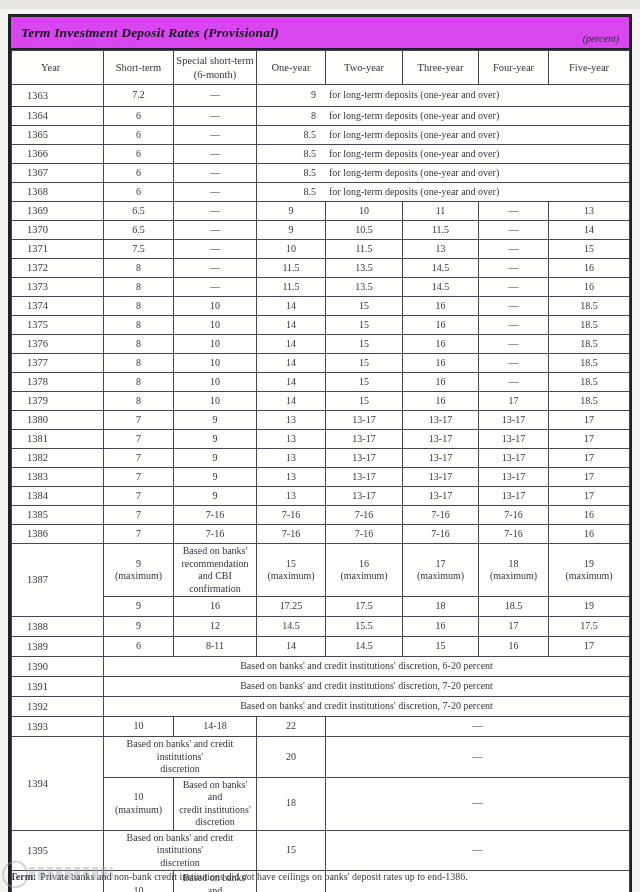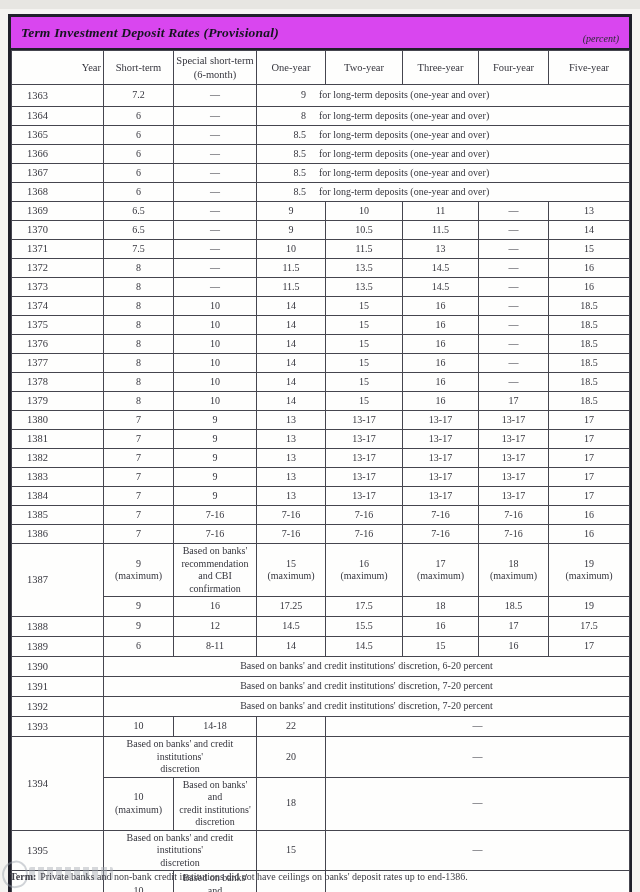--- a/index.html
+++ b/index.html
@@ -20,23 +20,23 @@
   .title{font-weight:bold;font-style:italic;font-size:13.5px;color:#14141e;letter-spacing:.2px;}
   .unit{font-style:italic;font-size:10px;color:#2a2a33;align-self:flex-end;padding-bottom:4px;}
   table{border-collapse:collapse;width:100%;table-layout:fixed;}
   th,td{
     border:1px solid #45454e;padding:1px 2px;
     font-size:10px;line-height:1.25;color:#36363e;
     text-align:center;vertical-align:middle;
     overflow:hidden;
   }
   thead th{height:31px;font-weight:normal;font-size:10.5px;}
-  thead th:first-child{text-align:right;padding-left:15px;}
+  thead th:first-child{text-align:left;padding-left:29px;}
   td[data-name="year-cell"]{text-align:left;padding-left:15px;font-size:10.5px;}
-  td.longterm{text-align:left;padding-left:4px;border-radius:6px;}
+  td.longterm{text-align:left;padding-left:14px;border-radius:6px;}
   .lt-num{display:inline-block;width:45px;text-align:right;}
   .lt-txt{margin-left:13px;}
   .note{position:absolute;left:10px;top:871px;font-size:10px;color:#3d3d45;}
   .note .lbl{font-weight:bold;margin-right:4px;}
   .watermark{
     position:absolute;left:2px;top:860px;width:118px;height:28px;
     opacity:.45;filter:blur(.7px);pointer-events:none;
   }
   .watermark::before{
     content:"";position:absolute;left:0;top:1px;width:22px;height:23px;

